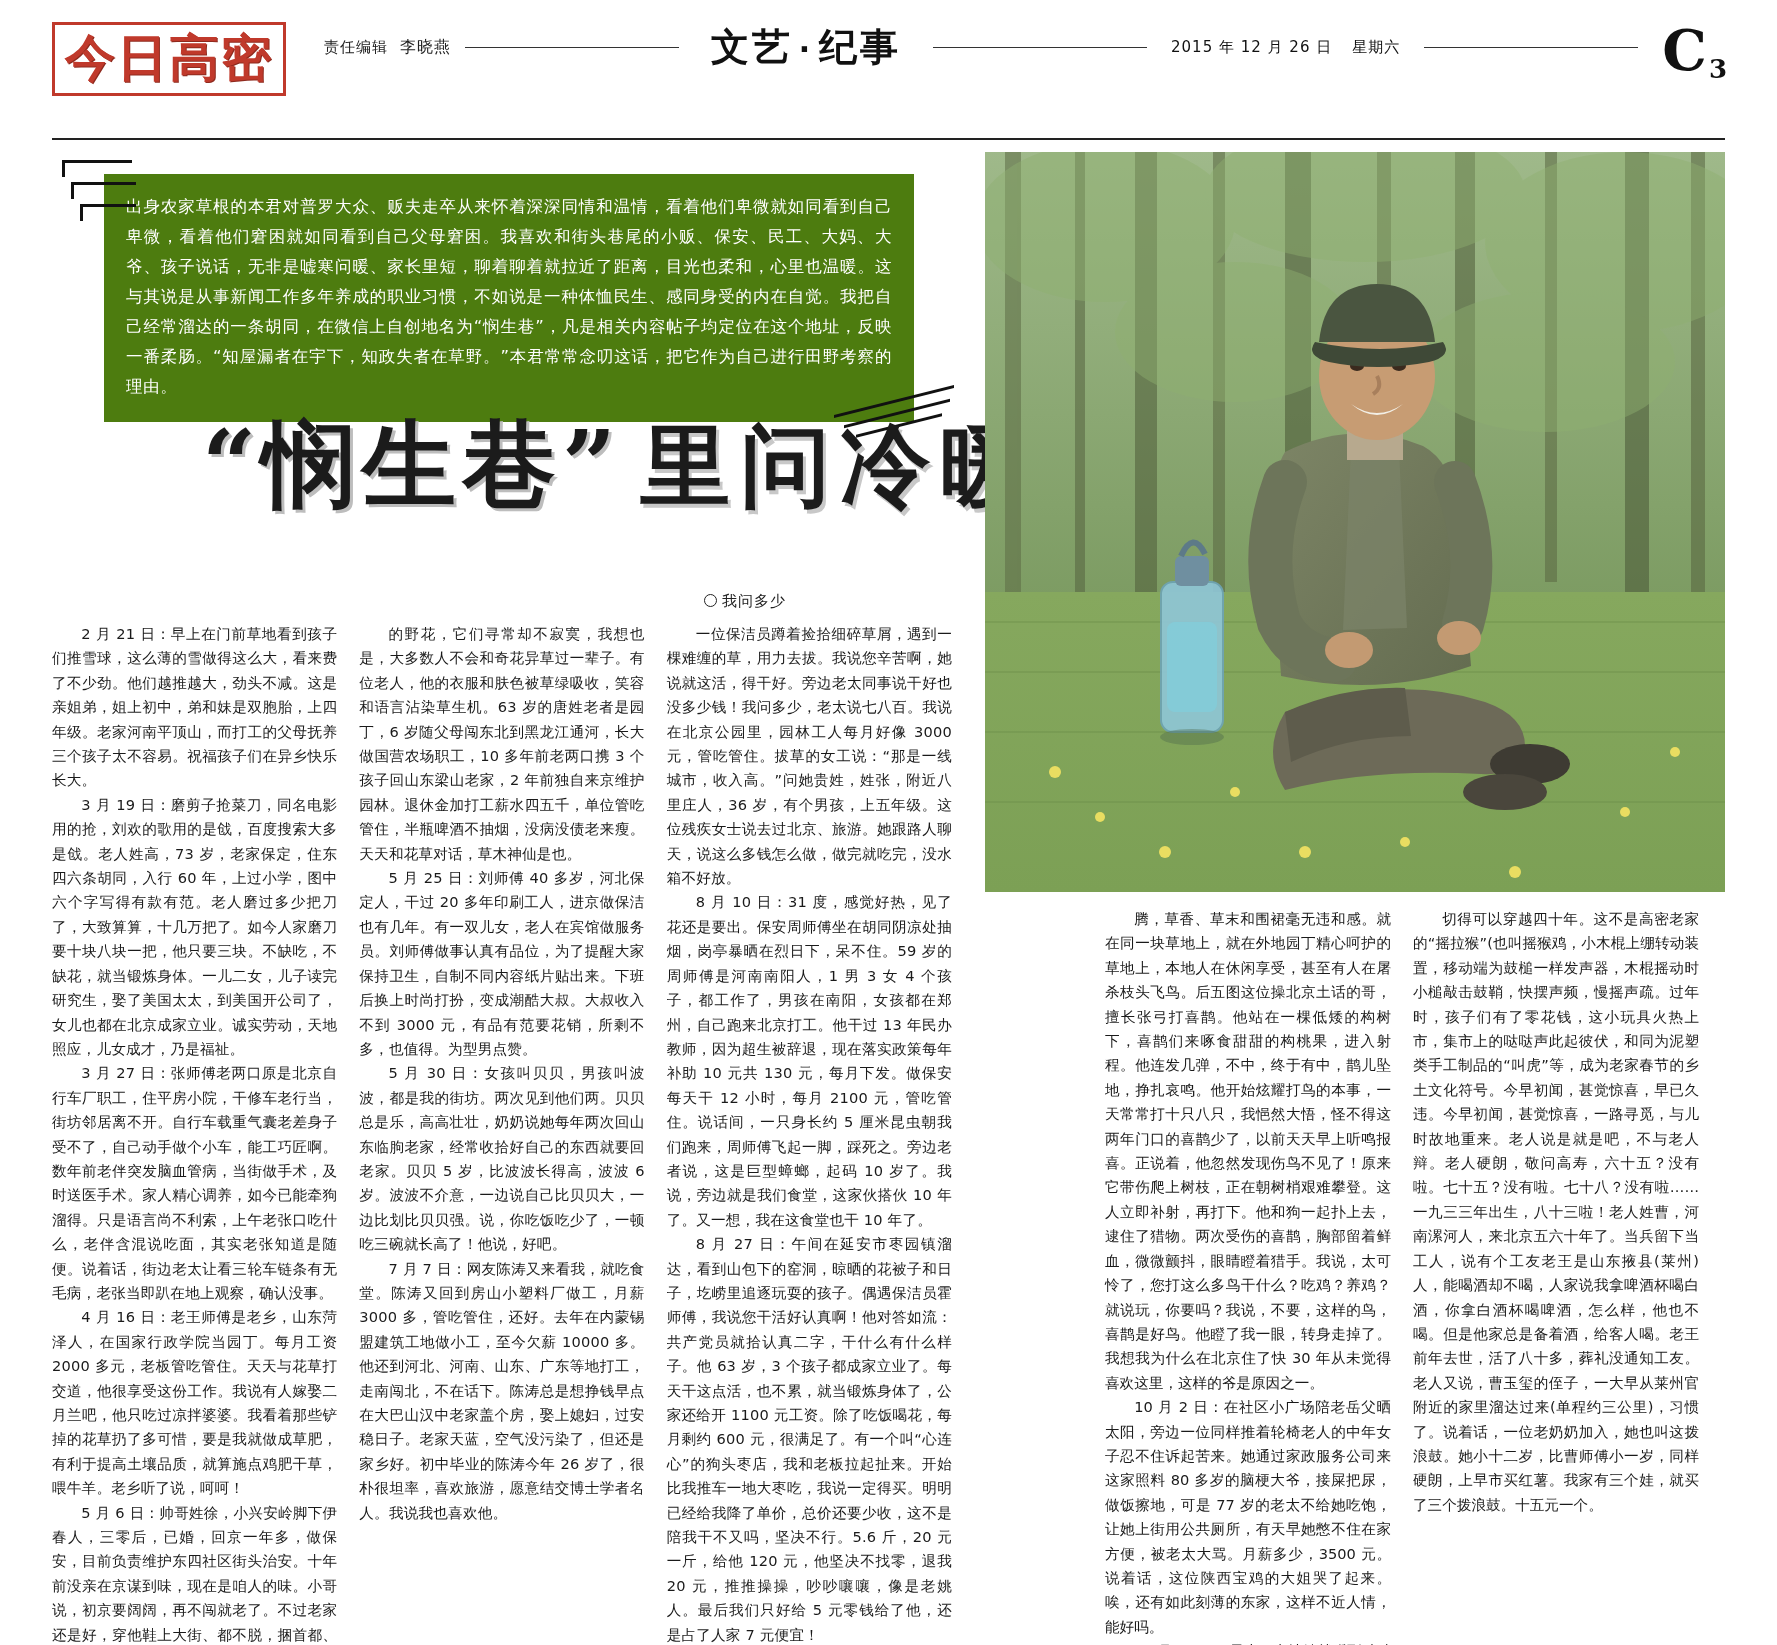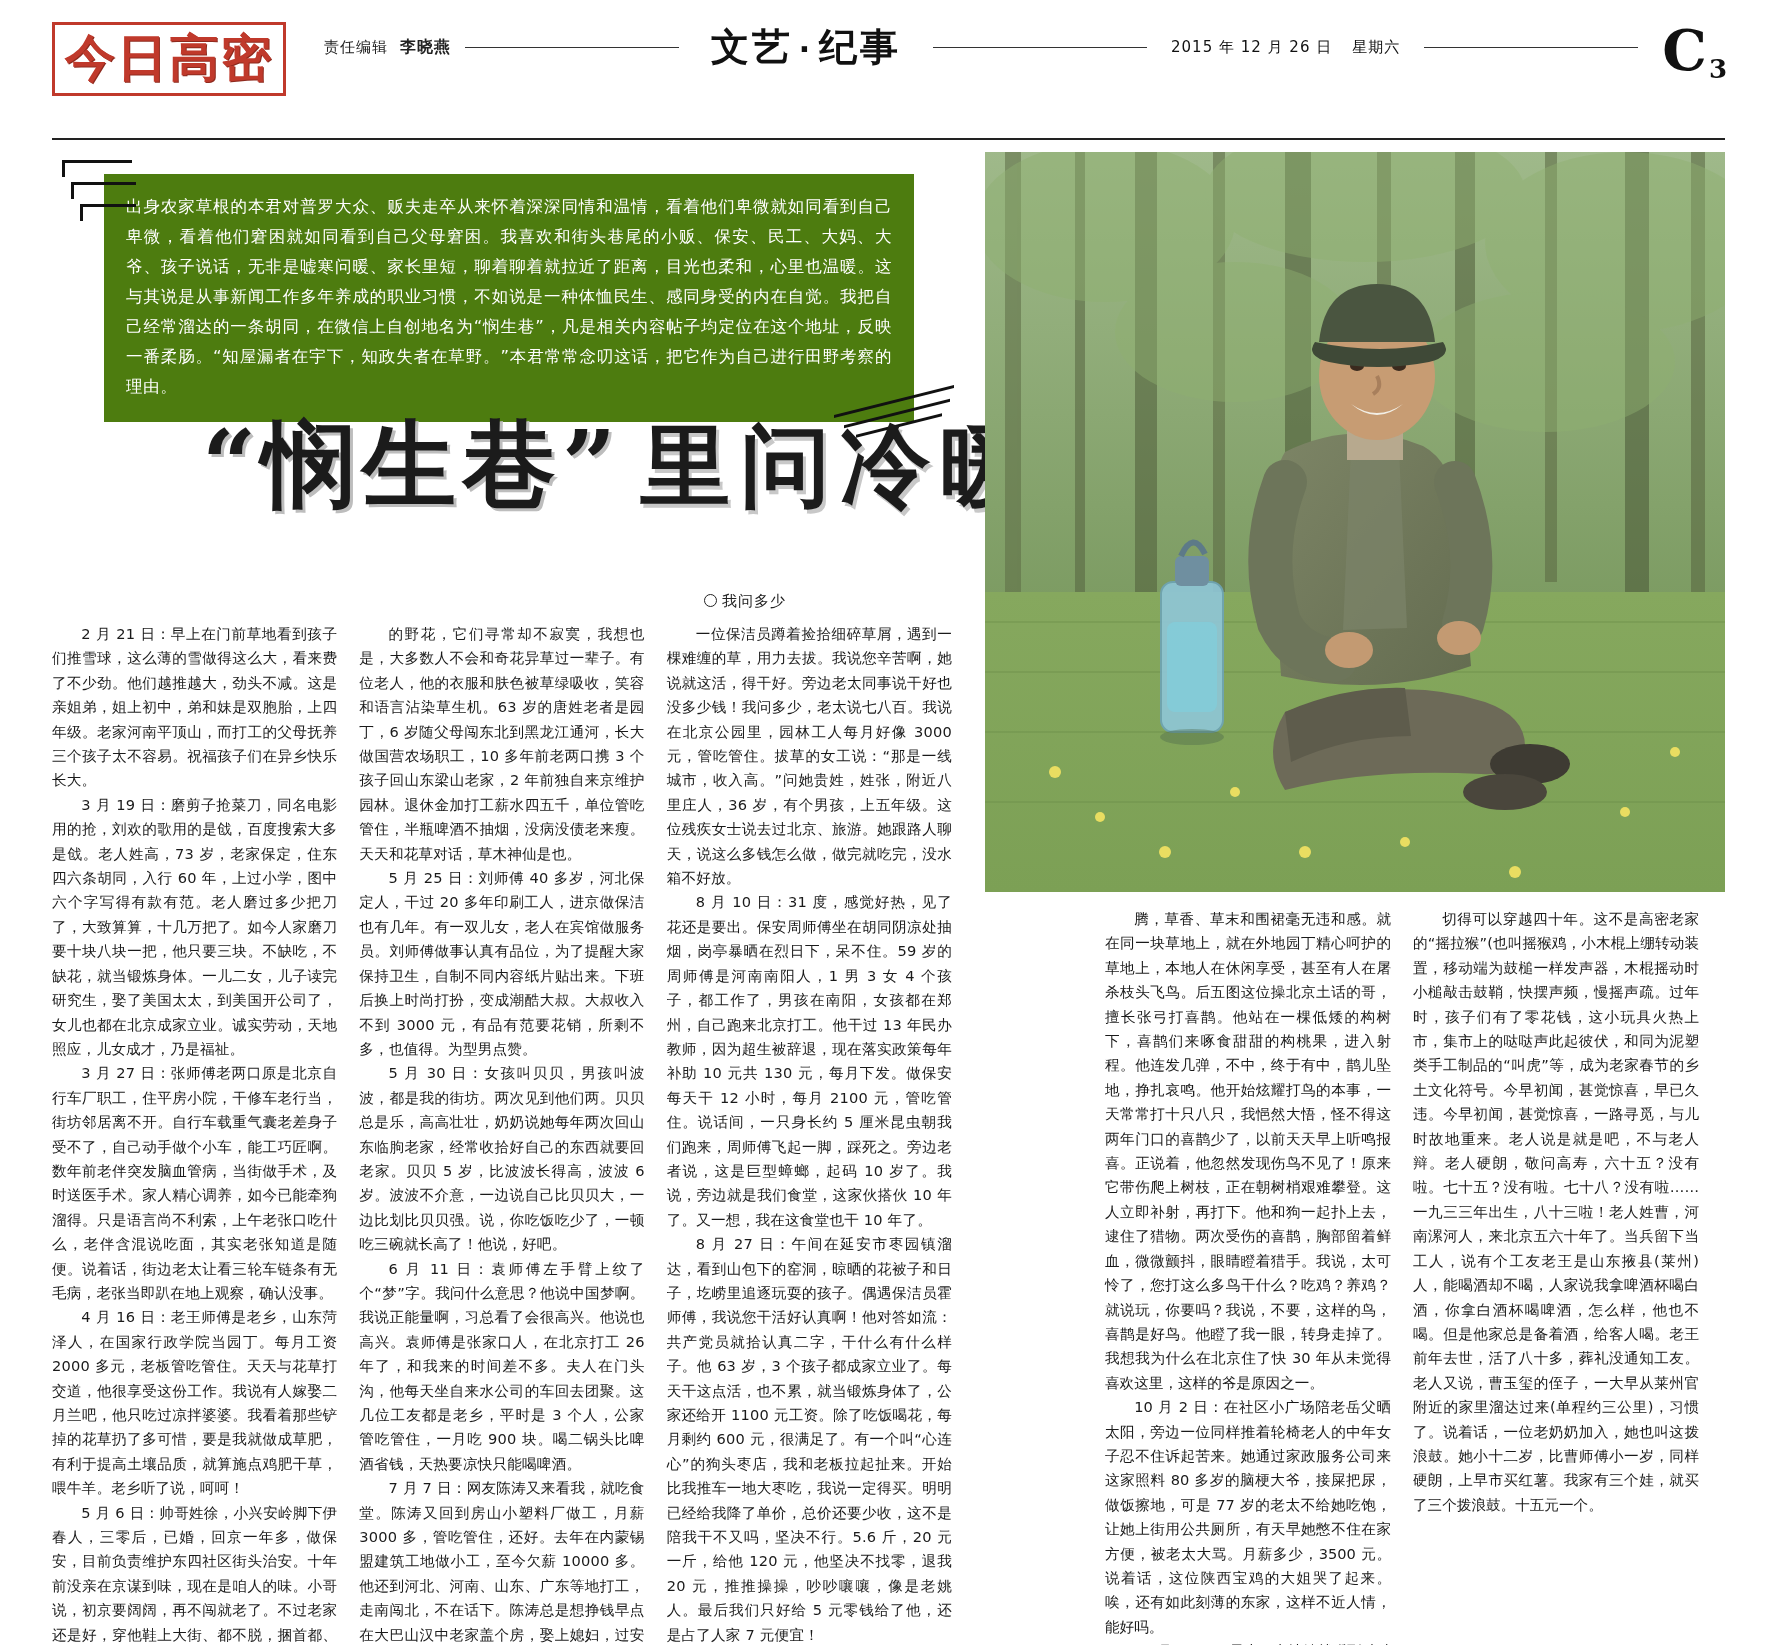--- a/index.html
+++ b/index.html
@@ -51,21 +51,21 @@
     padding-left: 38px;
     gap: 14px;
   }
   .editor-block {
     font-size: 15px;
     color: #222;
     white-space: nowrap;
     letter-spacing: 1px;
   }
   .editor-block .editor-name {
-    font-weight: bold;
+    font-weight: normal;
     margin-left: 12px;
     font-size: 16px;
   }
   .rule {
     height: 0;
     border-top: 1px solid #333;
     flex: 1;
     min-width: 30px;
   }
   .section-title {
@@ -404,21 +404,20 @@
       <p>3 月 27 日：张师傅老两口原是北京自行车厂职工，住平房小院，干修车老行当，街坊邻居离不开。自行车载重气囊老差身子受不了，自己动手做个小车，能工巧匠啊。数年前老伴突发脑血管病，当街做手术，及时送医手术。家人精心调养，如今已能牵狗溜得。只是语言尚不利索，上午老张口吃什么，老伴含混说吃面，其实老张知道是随便。说着话，街边老太让看三轮车链条有无毛病，老张当即趴在地上观察，确认没事。</p>
       <p>4 月 16 日：老王师傅是老乡，山东菏泽人，在国家行政学院当园丁。每月工资 2000 多元，老板管吃管住。天天与花草打交道，他很享受这份工作。我说有人嫁娶二月兰吧，他只吃过凉拌婆婆。我看着那些铲掉的花草扔了多可惜，要是我就做成草肥，有利于提高土壤品质，就算施点鸡肥干草，喂牛羊。老乡听了说，呵呵！</p>
       <p>5 月 6 日：帅哥姓徐，小兴安岭脚下伊春人，三零后，已婚，回京一年多，做保安，目前负责维护东四社区街头治安。十年前没亲在京谋到味，现在是咱人的味。小哥说，初京要阔阔，再不闯就老了。不过老家还是好，穿他鞋上大街、都不脱，捆首都、白拖鞋回来变黑拖鞋，黑拖鞋变成花拖鞋。</p>
 
     </div>
 
     <div class="col">
       <p>的野花，它们寻常却不寂寞，我想也是，大多数人不会和奇花异草过一辈子。有位老人，他的衣服和肤色被草绿吸收，笑容和语言沾染草生机。63 岁的唐姓老者是园丁，6 岁随父母闯东北到黑龙江通河，长大做国营农场职工，10 多年前老两口携 3 个孩子回山东梁山老家，2 年前独自来京维护园林。退休金加打工薪水四五千，单位管吃管住，半瓶啤酒不抽烟，没病没债老来瘦。天天和花草对话，草木神仙是也。</p>
       <p>5 月 25 日：刘师傅 40 多岁，河北保定人，干过 20 多年印刷工人，进京做保洁也有几年。有一双儿女，老人在宾馆做服务员。刘师傅做事认真有品位，为了提醒大家保持卫生，自制不同内容纸片贴出来。下班后换上时尚打扮，变成潮酷大叔。大叔收入不到 3000 元，有品有范要花销，所剩不多，也值得。为型男点赞。</p>
       <p>5 月 30 日：女孩叫贝贝，男孩叫波波，都是我的街坊。两次见到他们两。贝贝总是乐，高高壮壮，奶奶说她每年两次回山东临朐老家，经常收拾好自己的东西就要回老家。贝贝 5 岁，比波波长得高，波波 6 岁。波波不介意，一边说自己比贝贝大，一边比划比贝贝强。说，你吃饭吃少了，一顿吃三碗就长高了！他说，好吧。</p>
-      <p>6 月 11 日：袁师傅左手臂上纹了个“梦”字。我问什么意思？他说中国梦啊。我说正能量啊，习总看了会很高兴。他说也高兴。袁师傅是张家口人，在北京打工 26 年了，和我来的时间差不多。夫人在门头沟，他每天坐自来水公司的车回去团聚。这几位工友都是老乡，平时是 3 个人，公家管吃管住，一月吃 900 块。喝二锅头比啤酒省钱，天热要凉快只能喝啤酒。</p>
       <p>7 月 7 日：网友陈涛又来看我，就吃食堂。陈涛又回到房山小塑料厂做工，月薪 3000 多，管吃管住，还好。去年在内蒙锡盟建筑工地做小工，至今欠薪 10000 多。他还到河北、河南、山东、广东等地打工，走南闯北，不在话下。陈涛总是想挣钱早点在大巴山汉中老家盖个房，娶上媳妇，过安稳日子。老家天蓝，空气没污染了，但还是家乡好。初中毕业的陈涛今年 26 岁了，很朴很坦率，喜欢旅游，愿意结交博士学者名人。我说我也喜欢他。</p>
 
     </div>
 
     <div class="col">
       <p>一位保洁员蹲着捡拾细碎草屑，遇到一棵难缠的草，用力去拔。我说您辛苦啊，她说就这活，得干好。旁边老太同事说干好也没多少钱！我问多少，老太说七八百。我说在北京公园里，园林工人每月好像 3000 元，管吃管住。拔草的女工说：“那是一线城市，收入高。”问她贵姓，姓张，附近八里庄人，36 岁，有个男孩，上五年级。这位残疾女士说去过北京、旅游。她跟路人聊天，说这么多钱怎么做，做完就吃完，没水箱不好放。</p>
       <p>8 月 10 日：31 度，感觉好热，见了花还是要出。保安周师傅坐在胡同阴凉处抽烟，岗亭暴晒在烈日下，呆不住。59 岁的周师傅是河南南阳人，1 男 3 女 4 个孩子，都工作了，男孩在南阳，女孩都在郑州，自己跑来北京打工。他干过 13 年民办教师，因为超生被辞退，现在落实政策每年补助 10 元共 130 元，每月下发。做保安每天干 12 小时，每月 2100 元，管吃管住。说话间，一只身长约 5 厘米昆虫朝我们跑来，周师傅飞起一脚，踩死之。旁边老者说，这是巨型蟑螂，起码 10 岁了。我说，旁边就是我们食堂，这家伙搭伙 10 年了。又一想，我在这食堂也干 10 年了。</p>
       <p>8 月 27 日：午间在延安市枣园镇溜达，看到山包下的窑洞，晾晒的花被子和日子，圪崂里追逐玩耍的孩子。偶遇保洁员霍师傅，我说您干活好认真啊！他对答如流：共产党员就拾认真二字，干什么有什么样子。他 63 岁，3 个孩子都成家立业了。每天干这点活，也不累，就当锻炼身体了，公家还给开 1100 元工资。除了吃饭喝花，每月剩约 600 元，很满足了。有一个叫“心连心”的狗头枣店，我和老板拉起扯来。开始比我推车一地大枣吃，我说一定得买。明明已经给我降了单价，总价还要少收，这不是陪我干不又吗，坚决不行。5.6 斤，20 元一斤，给他 120 元，他坚决不找零，退我 20 元，推推操操，吵吵嚷嚷，像是老姚人。最后我们只好给 5 元零钱给了他，还是占了人家 7 元便宜！</p>
 
     </div>

